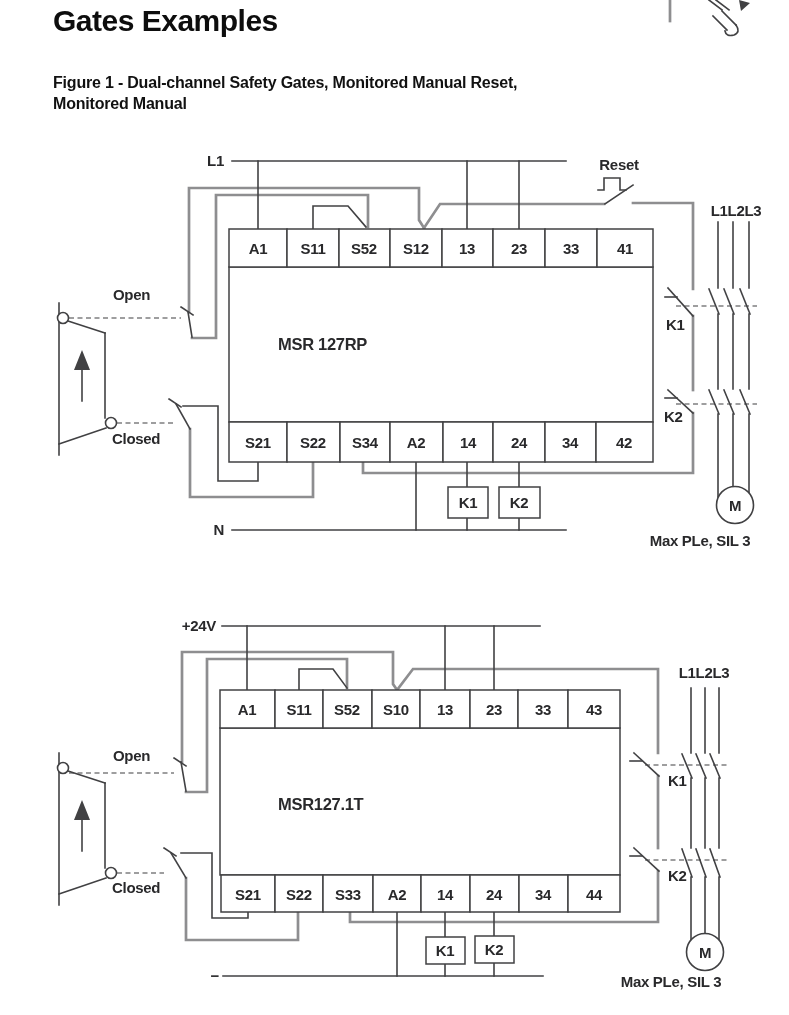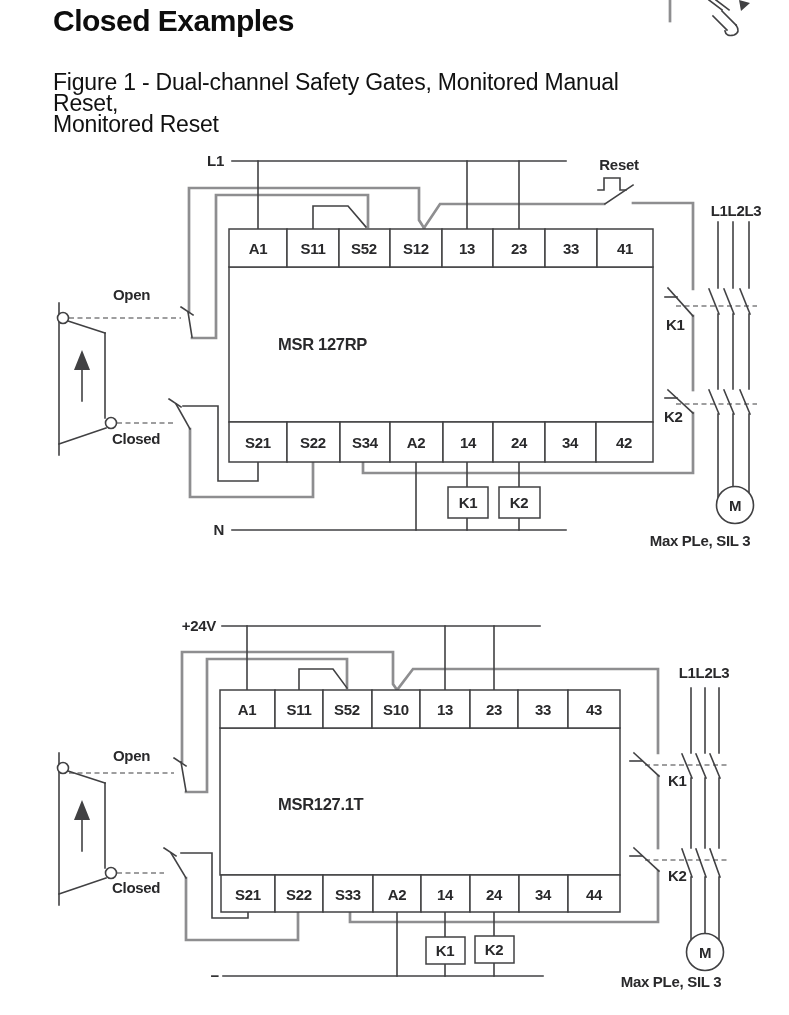--- a/index.html
+++ b/index.html
@@ -1,43 +1,43 @@
 <!DOCTYPE html>
 <html><head>
 <meta charset="utf-8">
 <style>
   html,body{margin:0;padding:0;background:#ffffff;}
   .page{position:relative;width:789px;height:1015px;background:#ffffff;overflow:hidden;
         font-family:"Liberation Sans",sans-serif;}
   .doc-title{position:absolute;left:53px;top:4px;font-size:30px;font-weight:bold;
         letter-spacing:-0.5px;color:#0d0d0d;}
-  .fig-caption{position:absolute;left:53px;width:600px;font-size:23px;font-weight:normal;
+  .fig-caption{position:absolute;left:53px;width:600px;font-size:16px;font-weight:bold;
         line-height:21px;letter-spacing:-0.2px;color:#111;}
   .cap1{top:72px;}
   .cap2{top:568px;}
   svg.diagram-layer{position:absolute;left:0;top:0;}
   .wb{stroke:#414143;stroke-width:1.6;fill:none;stroke-linecap:square;}
   .wg{stroke:#8e8e90;stroke-width:2.7;fill:none;stroke-linecap:square;}
   .wd{stroke:#3f3f41;stroke-width:1.15;fill:none;stroke-dasharray:5 3.5;}
   .tb{fill:#ffffff;stroke:#414143;stroke-width:1.5;}
   .node{fill:#ffffff;stroke:#414143;stroke-width:1.6;}
   .fillb{fill:#414143;stroke:none;}
   text.t{font-family:"Liberation Sans",sans-serif;font-weight:bold;fill:#29292b;
         letter-spacing:-0.3px;}
   .s15{font-size:15px;} .s16{font-size:16.5px;}
 </style>
 </head>
 <body>
 
 <div class="page">
 
-  <div class="doc-title">Closed Examples</div>
+  <div class="doc-title">Gates Examples</div>
 
   <div class="fig-caption cap1"><span>Figure 1 - Dual-channel Safety Gates, Monitored Manual Reset,</span><br>
-  <span>Monitored Reset</span></div>
+  <span>Monitored Manual</span></div>
 
 
   <svg class="diagram-layer" width="789" height="1015" viewBox="0 0 789 1015">
 
     <g>
       <path class="wg" d="M670 0 V21"></path>
       <path class="wb" d="M709 0 L722 10"></path>
       <path class="wb" d="M716 0 L729 10"></path>
       <path class="wb" d="M722 11 L736 25"></path>
       <path class="wb" d="M713 16 L727 30"></path>

